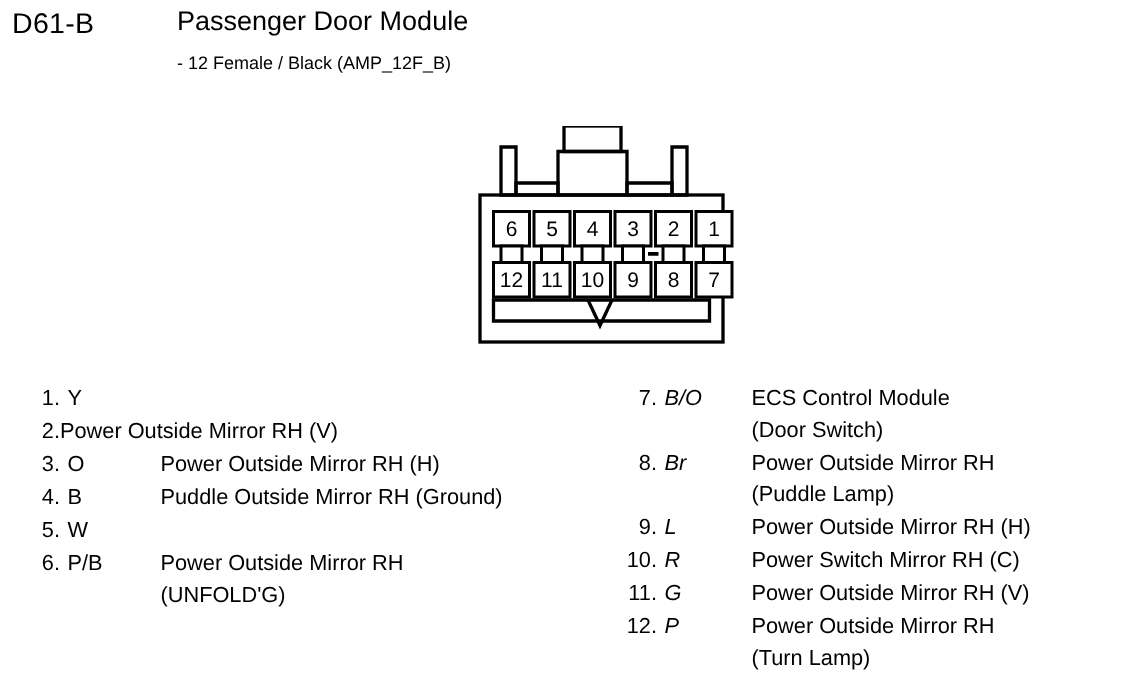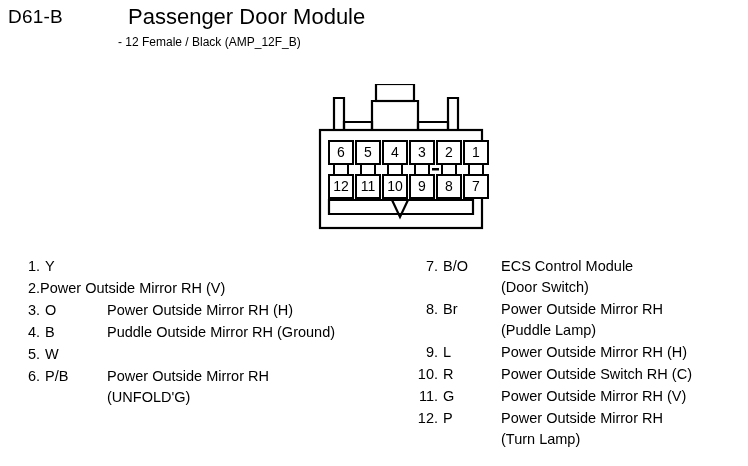--- a/index.html
+++ b/index.html
@@ -21,23 +21,23 @@
     position: absolute;
     left: 8px;
     top: 6px;
     font-size: 19px;
     letter-spacing: 0.2px;
     white-space: nowrap;
     text-align: right;
   }
   #header-title {
     position: absolute;
-    left: 128px;
+    left: 118px;
     top: 4px;
-    font-size: 22px;
+    font-size: 18px;
     white-space: nowrap;
   }
   #header-subtitle {
     position: absolute;
     left: 118px;
     top: 35px;
     font-size: 12px;
     white-space: nowrap;
   }
 
@@ -79,21 +79,21 @@
     white-space: nowrap;
   }
   #pin-list-left .pin-index  { width: 26px; }
   #pin-list-right .pin-index { width: 30px; }
   .pin-color {
     flex: 0 0 auto;
     white-space: nowrap;
     padding-left: 5px;
   }
   #pin-list-left .pin-color  { width: 62px; }
-  #pin-list-right .pin-color { width: 58px; }
+  #pin-list-right .pin-color { width: 58px; font-style: italic; }
   .pin-desc {
     flex: 1 1 auto;
     white-space: pre-line;
   }
 </style>
 </head>
 <body>
 
 <div>
 
@@ -214,21 +214,21 @@
 (Puddle Lamp)</span>
     </div>
     <div class="pin-row">
       <span class="pin-index">9.</span>
       <span class="pin-color">L</span>
       <span class="pin-desc">Power Outside Mirror RH (H)</span>
     </div>
     <div class="pin-row">
       <span class="pin-index">10.</span>
       <span class="pin-color">R</span>
-      <span class="pin-desc">Power Outside Switch RH (C)</span>
+      <span class="pin-desc">Power Switch Mirror RH (C)</span>
     </div>
     <div class="pin-row">
       <span class="pin-index">11.</span>
       <span class="pin-color">G</span>
       <span class="pin-desc">Power Outside Mirror RH (V)</span>
     </div>
     <div class="pin-row">
       <span class="pin-index">12.</span>
       <span class="pin-color">P</span>
       <span class="pin-desc">Power Outside Mirror RH

